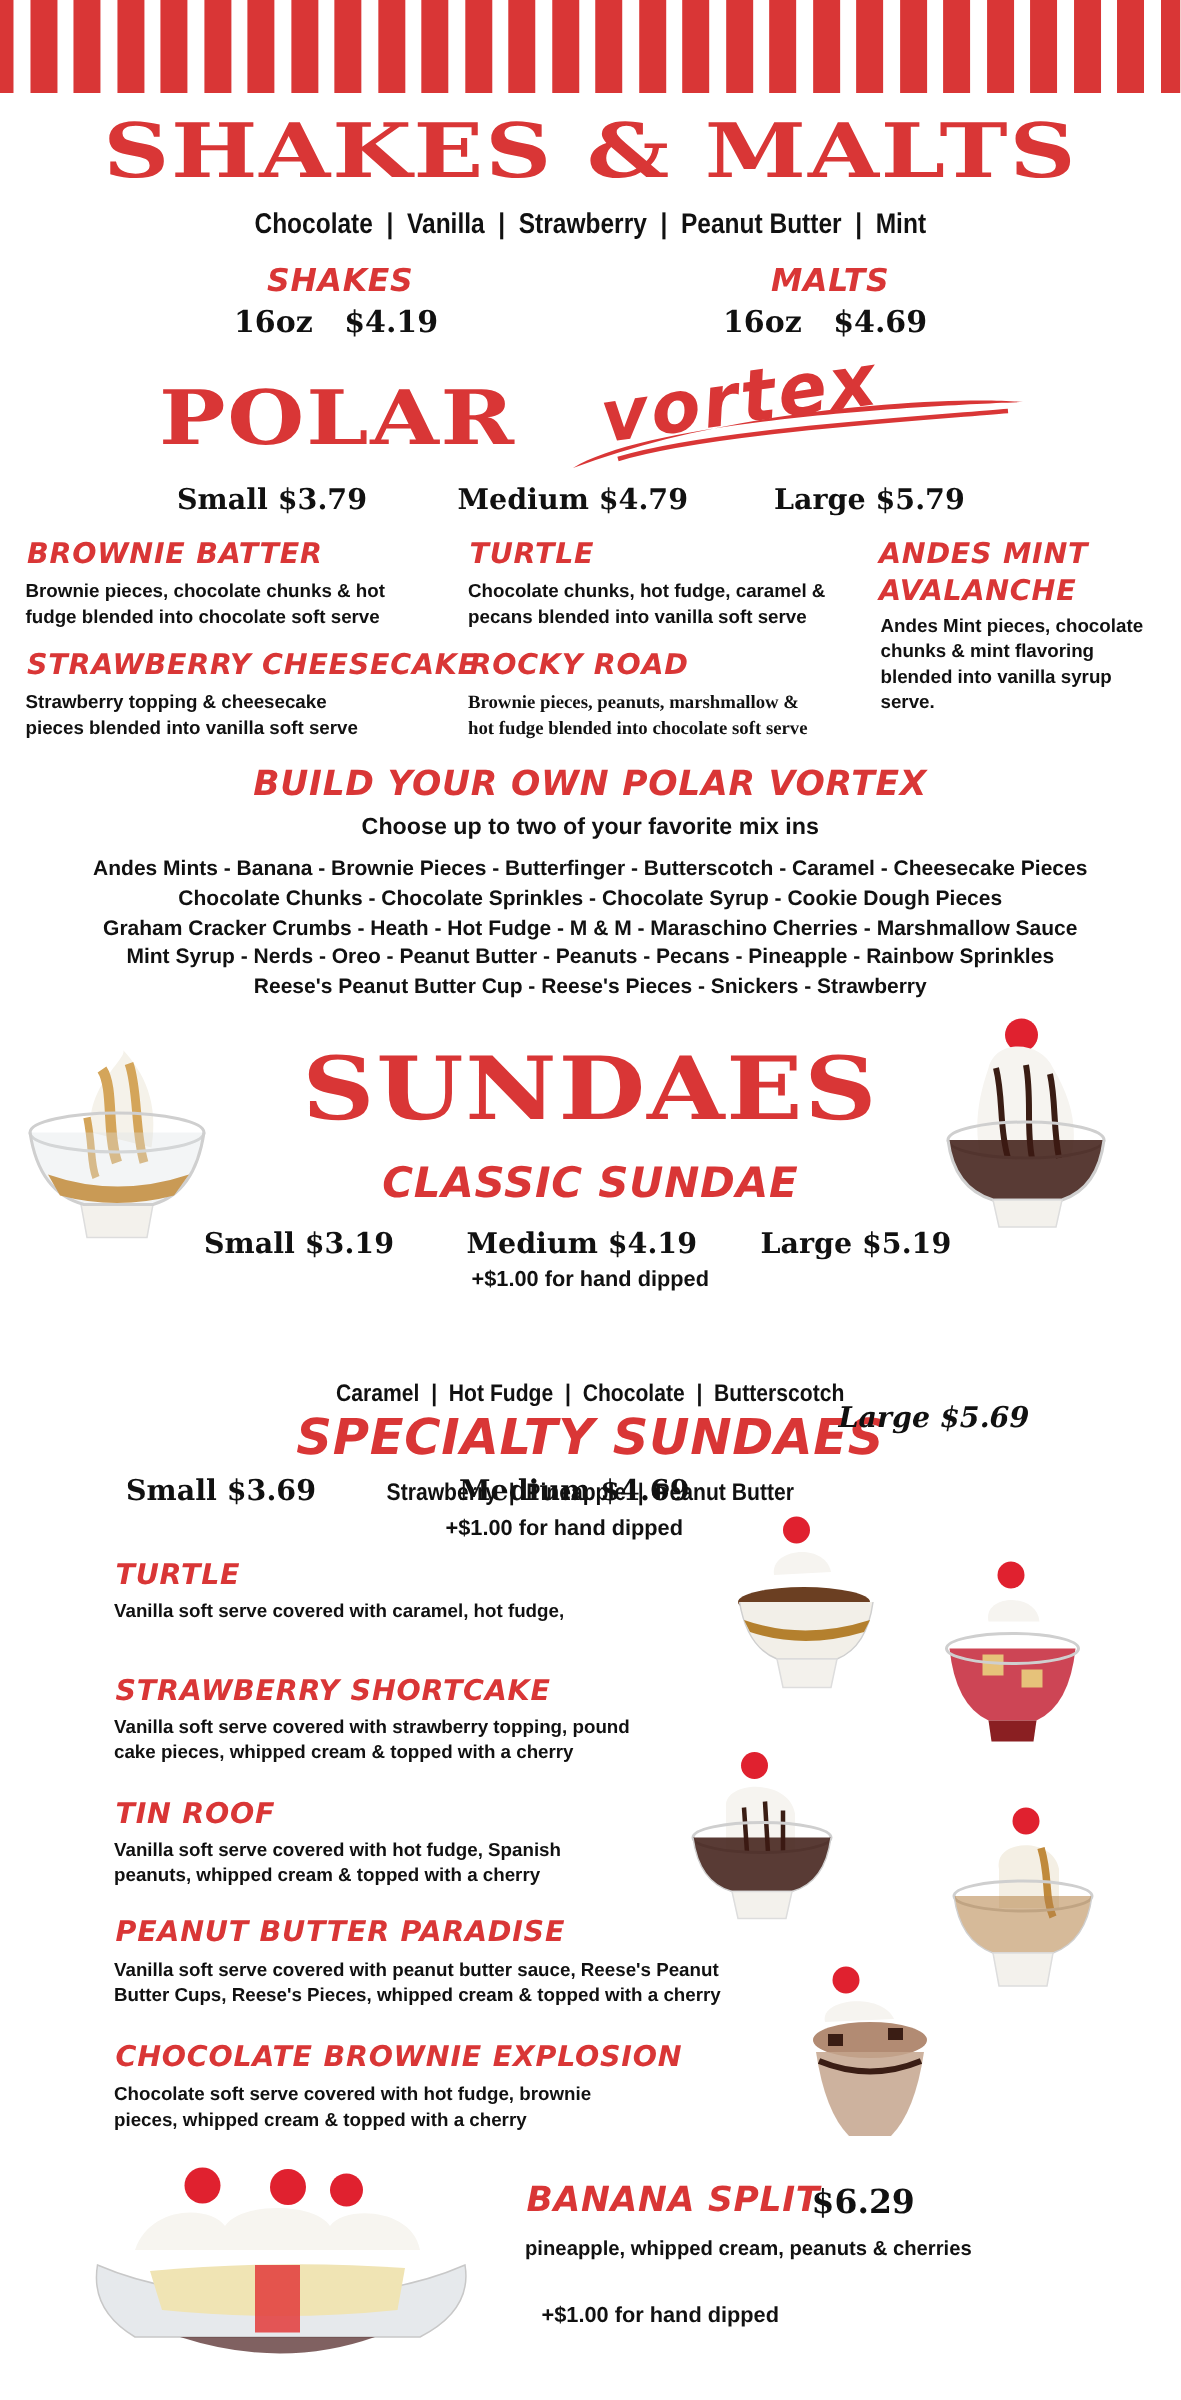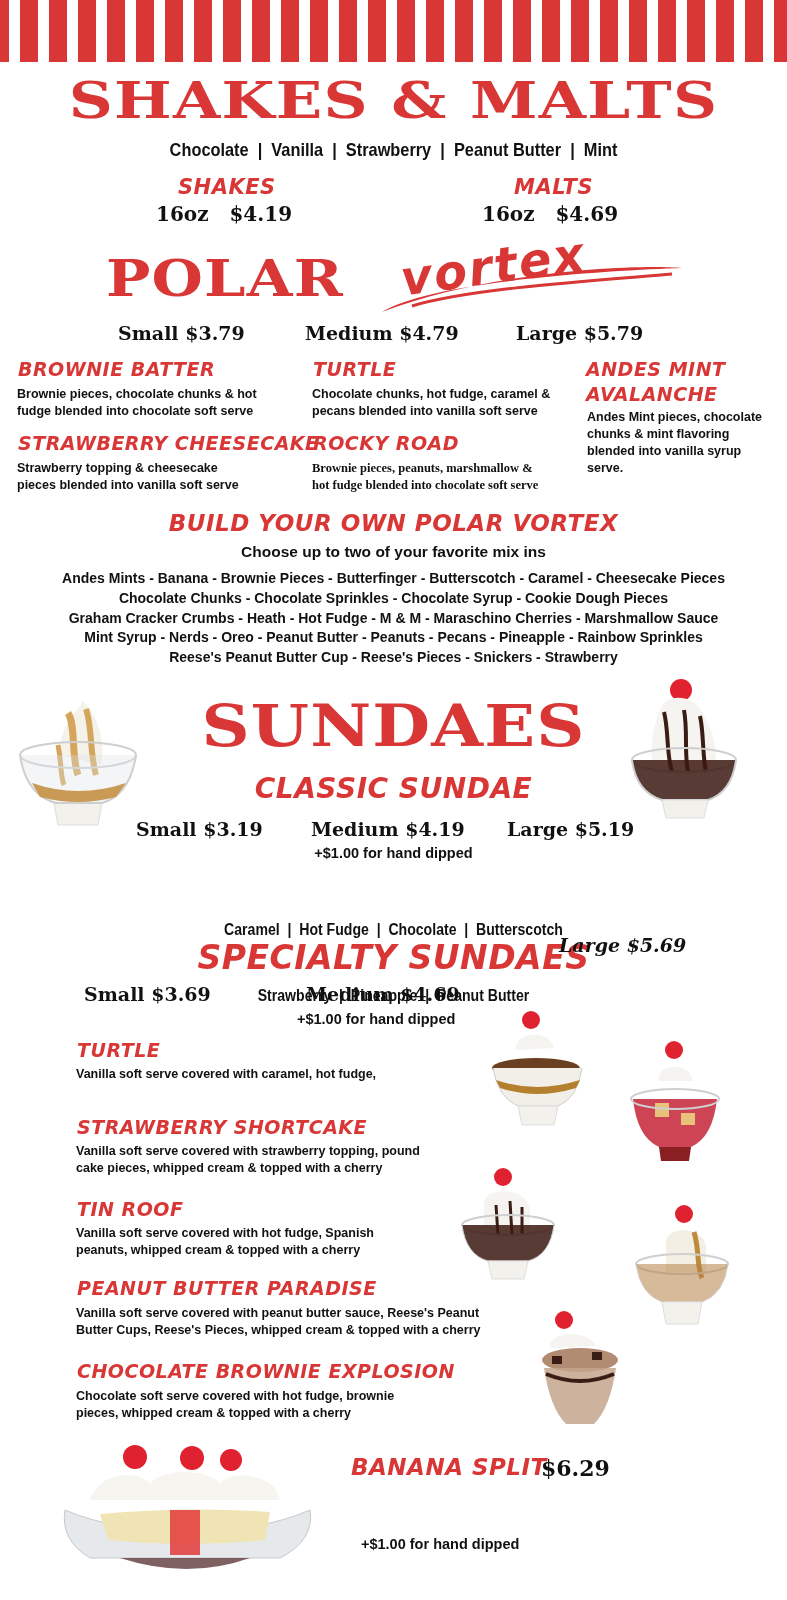--- a/index.html
+++ b/index.html
@@ -210,14 +210,15 @@
   <rect x="110" y="70" width="30" height="45" fill="#e23b3b" opacity="0.85"></rect>
   <path d="M30 60 C 40 30, 80 30, 90 44 C 100 28, 150 28, 160 44 C 170 30, 215 32, 220 60 Z" fill="#f7f5f0"></path>
   <circle cx="75" cy="17" r="12" fill="#e0212f"></circle>
   <circle cx="132" cy="18" r="12" fill="#e0212f"></circle>
   <circle cx="171" cy="20" r="11" fill="#e0212f"></circle>
   <path d="M60 118 Q 128 140 190 118" fill="#4a1e1e" opacity="0.7"></path>
 </svg>
 <div class="abs comic" style="left:351px; top:1454px; font-size:23px;">BANANA SPLIT</div>
 <div class="abs price" style="left:541px; top:1455px; font-size:22px;">$6.29</div>
 <div class="abs desc" style="left:350px; top:1489px; font-size:13.5px; line-height:19px;">
+  <div>pineapple, whipped cream, peanuts &amp; cherries</div>
 </div>
 <div class="abs desc" style="left:361px; top:1536px; font-size:14.5px;">+$1.00 for hand dipped</div>
 
 </body></html>

